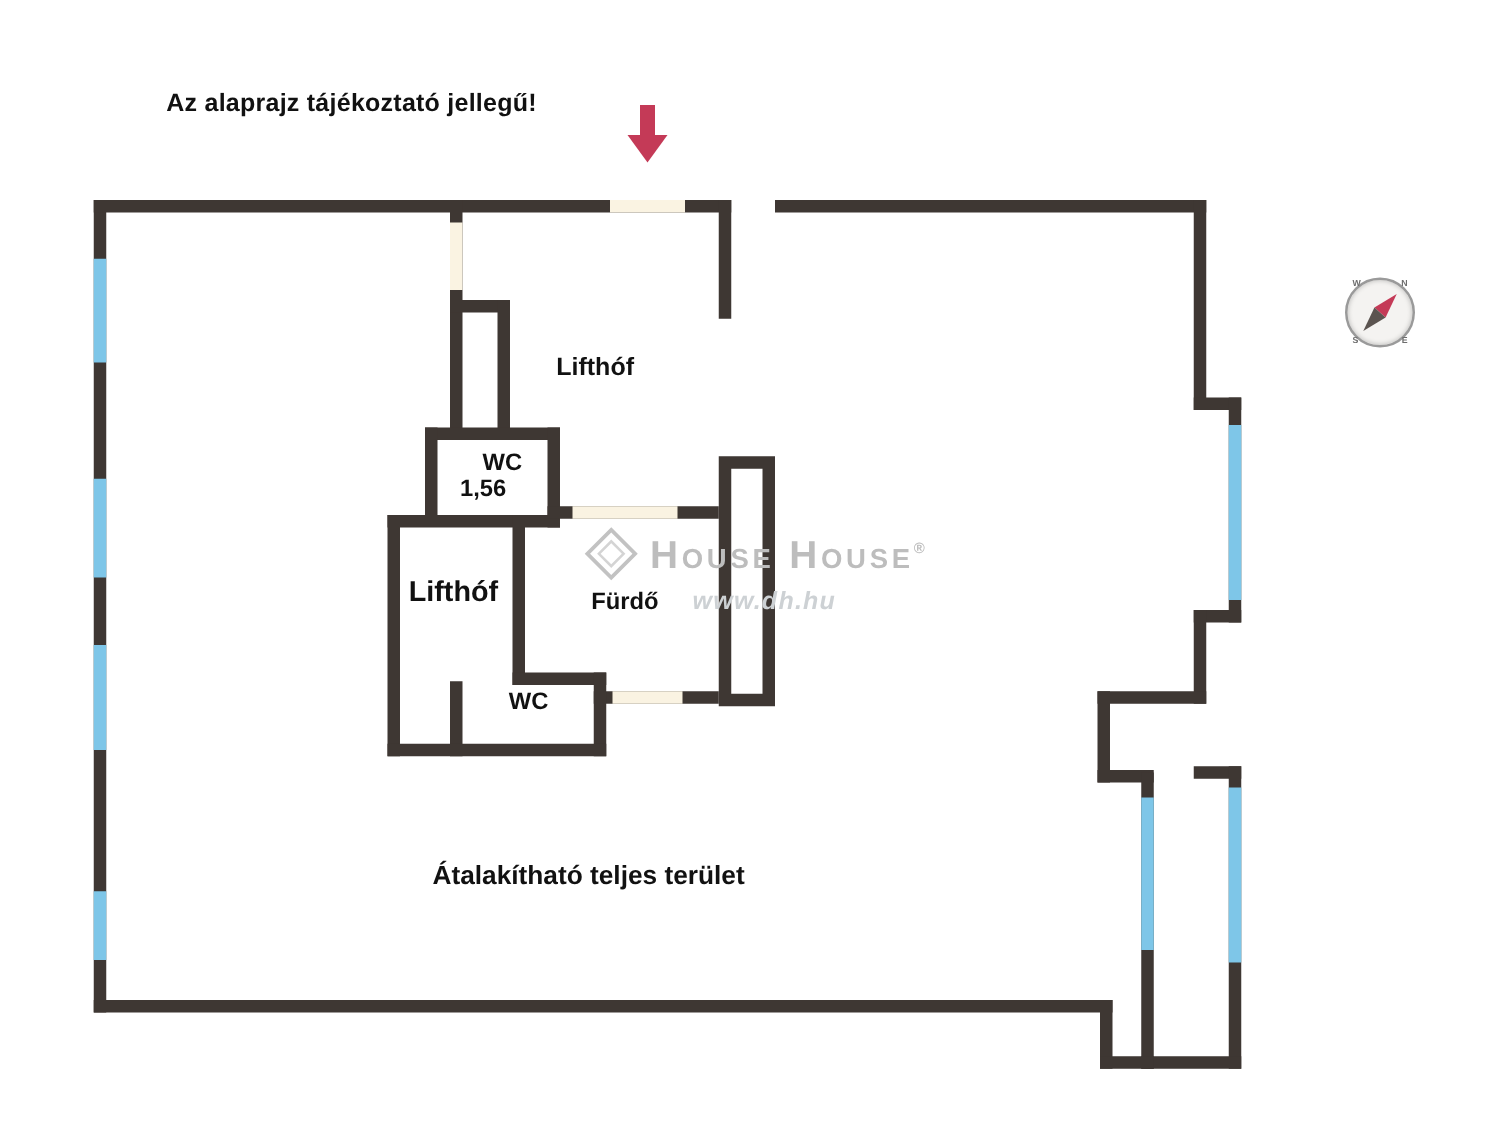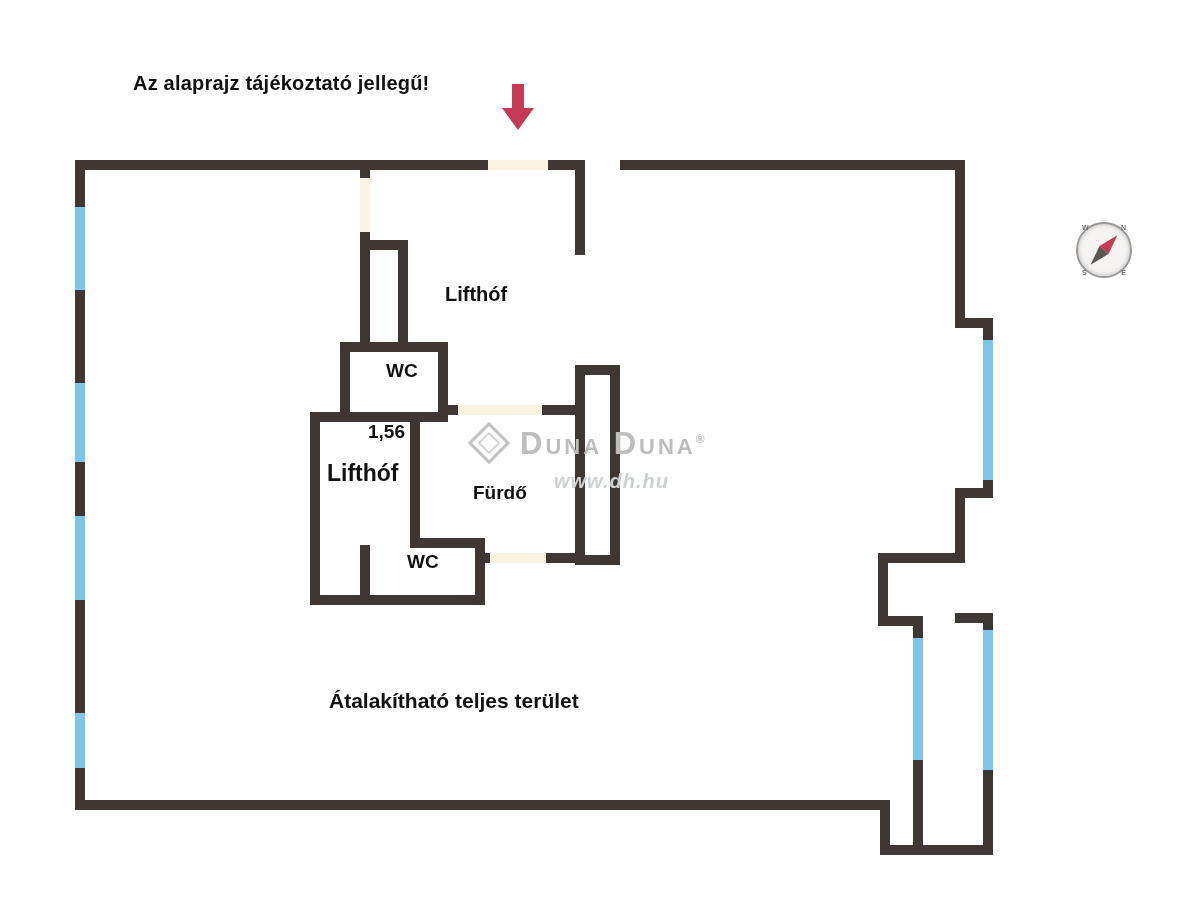--- a/index.html
+++ b/index.html
@@ -10,25 +10,25 @@
   }
   .seg{position:absolute;}
   .wall{background:var(--wall);}
   .window{background:var(--window);}
   .door{background:var(--door);}
   .column{position:absolute;box-sizing:border-box;border:10px solid var(--wall);background:#ffffff;}
   .lbl{position:absolute;font-weight:bold;color:var(--text);white-space:nowrap;}
   .disclaimer{left:93px;top:72px;font-size:20px;letter-spacing:.2px;margin-left:40px;}
   .lbl-eloszoba{left:445px;top:283px;font-size:20px;}
   .lbl-wc-upper{left:386px;top:360px;font-size:19px;}
-  .lbl-wc-area{left:368px;top:381px;font-size:19px;margin-top:40px;}
+  .lbl-wc-area{left:368px;top:381px;font-size:19px;}
   .lbl-lifthof{left:327px;top:460px;font-size:23px;}
-  .lbl-furdo{left:473px;top:482px;font-size:19px;}
+  .lbl-furdo{left:473px;top:471px;font-size:19px;}
   .lbl-wc-lower{left:407px;top:551px;font-size:19px;}
-  .lbl-main{left:329px;top:689px;font-size:21px;}
+  .lbl-main{left:346px;top:689px;font-size:21px;}
 
   
   .arrow{position:absolute;left:502px;top:84px;width:32px;height:48px;}
   .arrow .shaft{position:absolute;left:10px;top:0;width:12px;height:25px;background:var(--arrow);}
   .arrow .head{position:absolute;left:0;top:24px;width:0;height:0;
     border-left:16px solid transparent;border-right:16px solid transparent;
     border-top:22px solid var(--arrow);}
 
   
   .watermark{position:absolute;left:466px;top:420px;z-index:50;}
@@ -118,21 +118,21 @@
   <div class="lbl lbl-wc-upper">WC</div>
   <div class="lbl lbl-wc-area">1,56</div>
   <div class="lbl lbl-lifthof">Lifthóf</div>
   <div class="lbl lbl-furdo">Fürdő</div>
   <div class="lbl lbl-wc-lower">WC</div>
   <div class="lbl lbl-main">Átalakítható teljes terület</div>
 
   <div class="watermark">
     <div class="wm-row">
       <span class="wm-logo"></span>
-      <span class="wm-brand"><span>Duna Duna</span><sup>®</sup></span>
+      <span class="wm-brand"><span>House House</span><sup>®</sup></span>
     </div>
     <div class="wm-url">www.dh.hu</div>
   </div>
 
   <div class="compass">
     <div class="compass-ring"></div>
     <div class="needle-wrap">
       <div class="needle-n"></div>
       <div class="needle-s"></div>
     </div>

